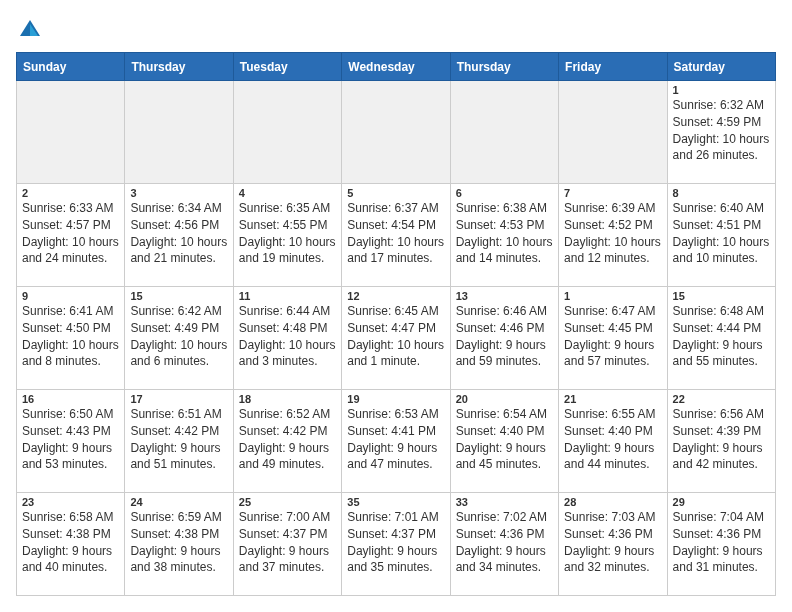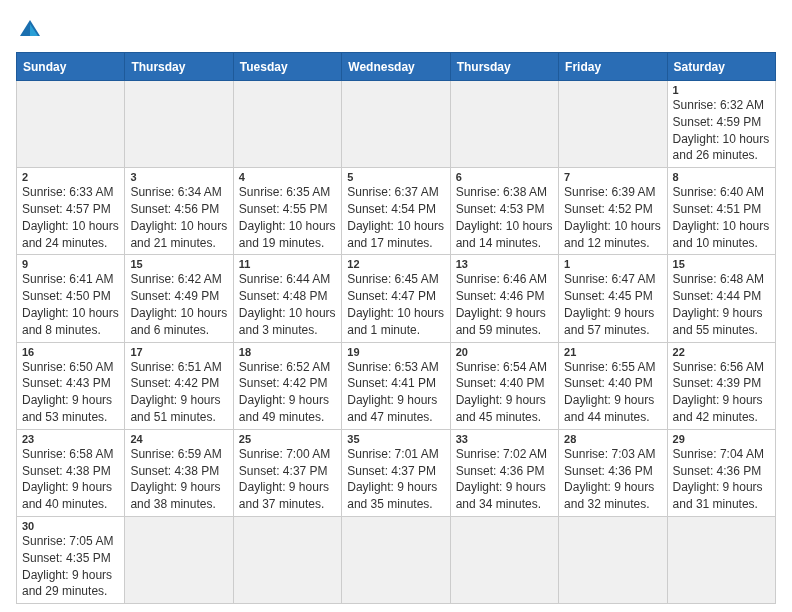--- a/index.html
+++ b/index.html
@@ -260,27 +260,15 @@
           </td>
           <td>
             <span class="day-number">28</span>
             <div class="day-info">Sunrise: 7:03 AM<br>Sunset: 4:36 PM<br>Daylight: 9 hours and 32 minutes.</div>
           </td>
           <td>
             <span class="day-number">29</span>
             <div class="day-info">Sunrise: 7:04 AM<br>Sunset: 4:36 PM<br>Daylight: 9 hours and 31 minutes.</div>
           </td>
         </tr>
-        <tr>
-          <td class="last-row">
-            <span class="day-number">30</span>
-            <div class="day-info">Sunrise: 7:05 AM<br>Sunset: 4:35 PM<br>Daylight: 9 hours and 29 minutes.</div>
-          </td>
-          <td class="last-row empty"></td>
-          <td class="last-row empty"></td>
-          <td class="last-row empty"></td>
-          <td class="last-row empty"></td>
-          <td class="last-row empty"></td>
-          <td class="last-row empty"></td>
-        </tr>
       </tbody>
   </table>
 </div>
 
 </body></html>

